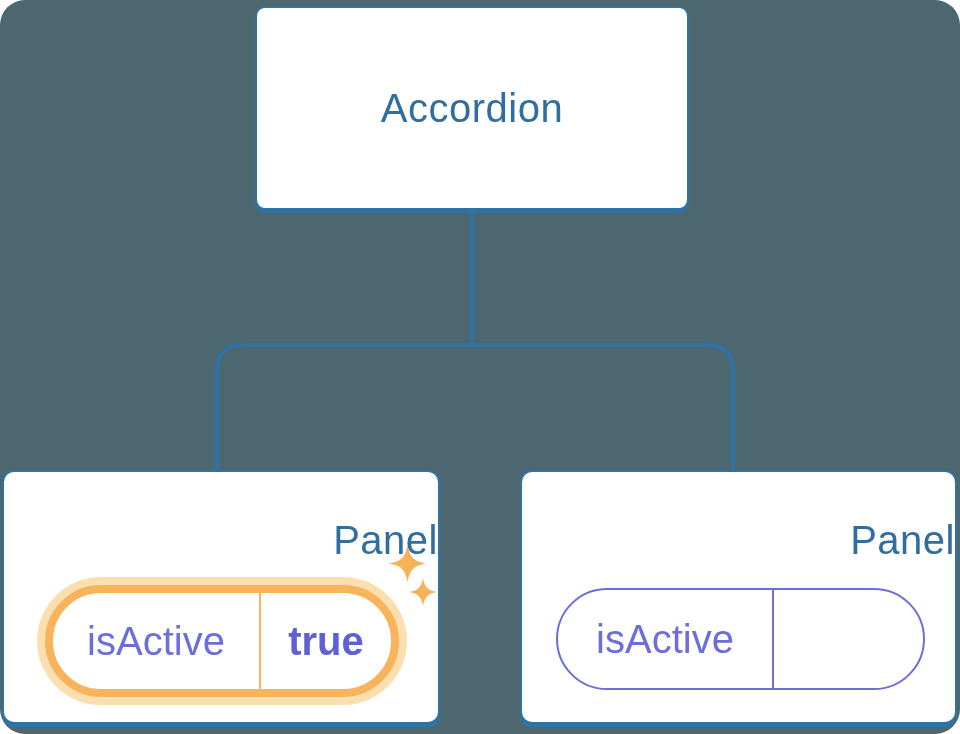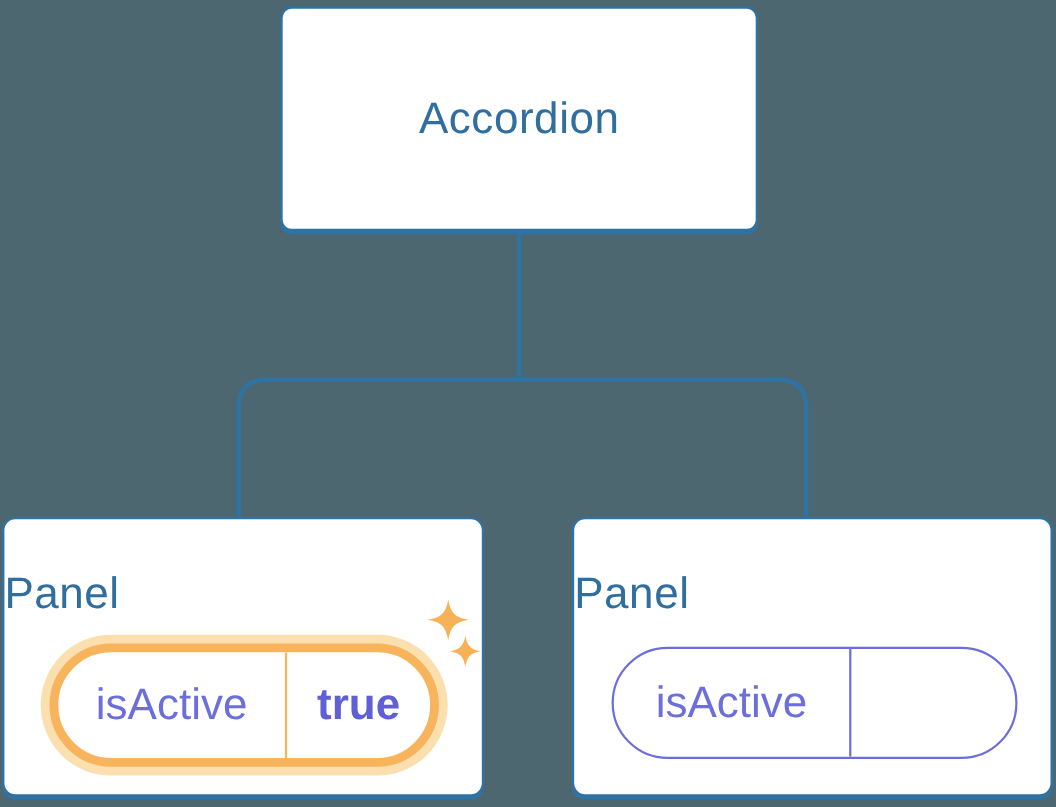--- a/index.html
+++ b/index.html
@@ -13,41 +13,42 @@
     --highlight-orange:#F8B45C;
     --highlight-halo:#FBDFAF;
     --sparkle:#F7B257;
   }
   *{margin:0;padding:0;box-sizing:border-box;}
   html,body{width:960px;height:734px;overflow:hidden;}
   body{font-family:"Liberation Sans","DejaVu Sans",sans-serif;}
   .stage{
     position:relative;width:960px;height:734px;
     background:var(--background);
+    border-radius:25px;
   }
   .connector-svg{position:absolute;left:0;top:0;width:960px;height:734px;}
   .connector-svg path{stroke:var(--connector);stroke-width:4;fill:none;}
 
   .node{
     position:absolute;background:var(--box-fill);
     border:2px solid var(--box-border);
     box-shadow:0 3px 0 0 var(--box-border);
   }
   .root-node{
     left:255px;top:6px;width:434px;height:204px;border-radius:10px;
     display:flex;align-items:center;justify-content:center;
   }
   .root-label{
     color:var(--title-text);font-size:40px;font-weight:500;letter-spacing:0.5px;
   }
   .panel-node{top:470px;width:438px;height:254px;border-radius:12px;}
   .panel-left{left:2px;}
   .panel-right{left:520px;width:437px;}
   .panel-title{
-    position:absolute;left:0;right:0;top:46px;text-align:left;
+    position:absolute;left:0;right:0;top:46px;text-align:right;
     color:var(--title-text);font-size:40px;font-weight:500;letter-spacing:0.5px;
   }
 
   .pill{
     position:absolute;display:flex;align-items:stretch;overflow:hidden;
     font-size:40px;color:var(--prop-text);
   }
   .pill-cell{display:flex;align-items:center;justify-content:center;text-align:center;}
   .pill-active{
     left:41px;top:113px;width:354px;height:112px;

